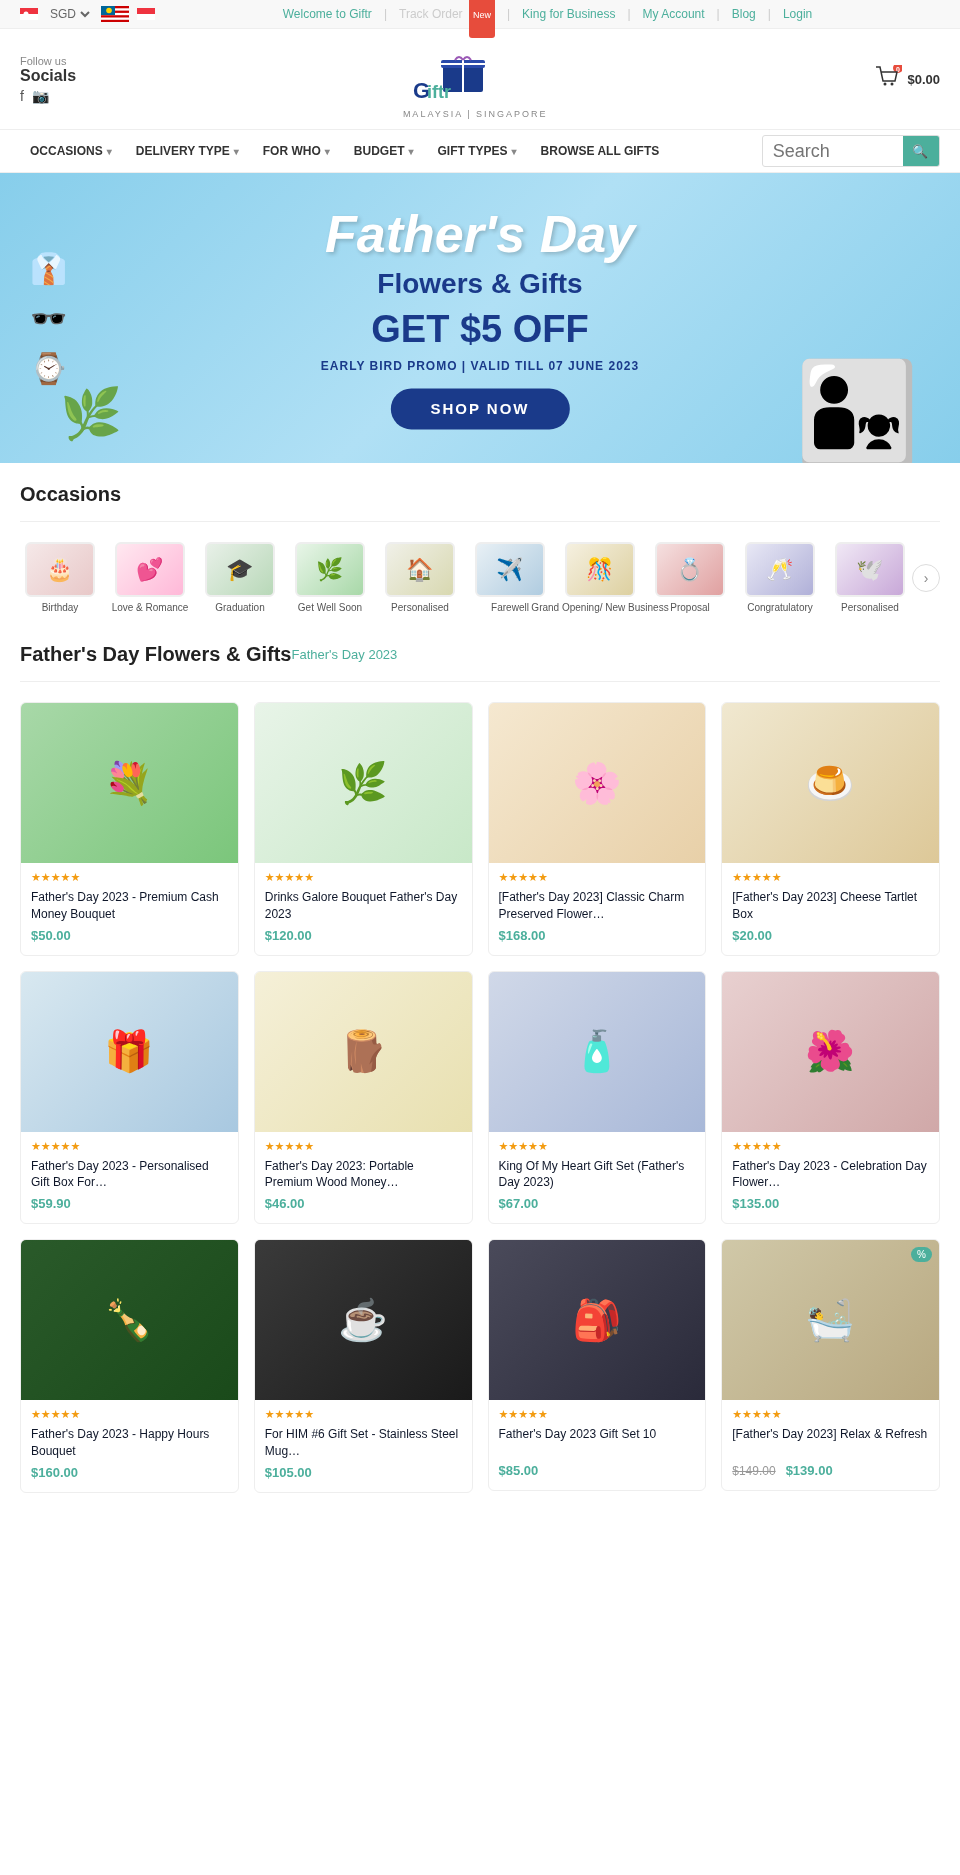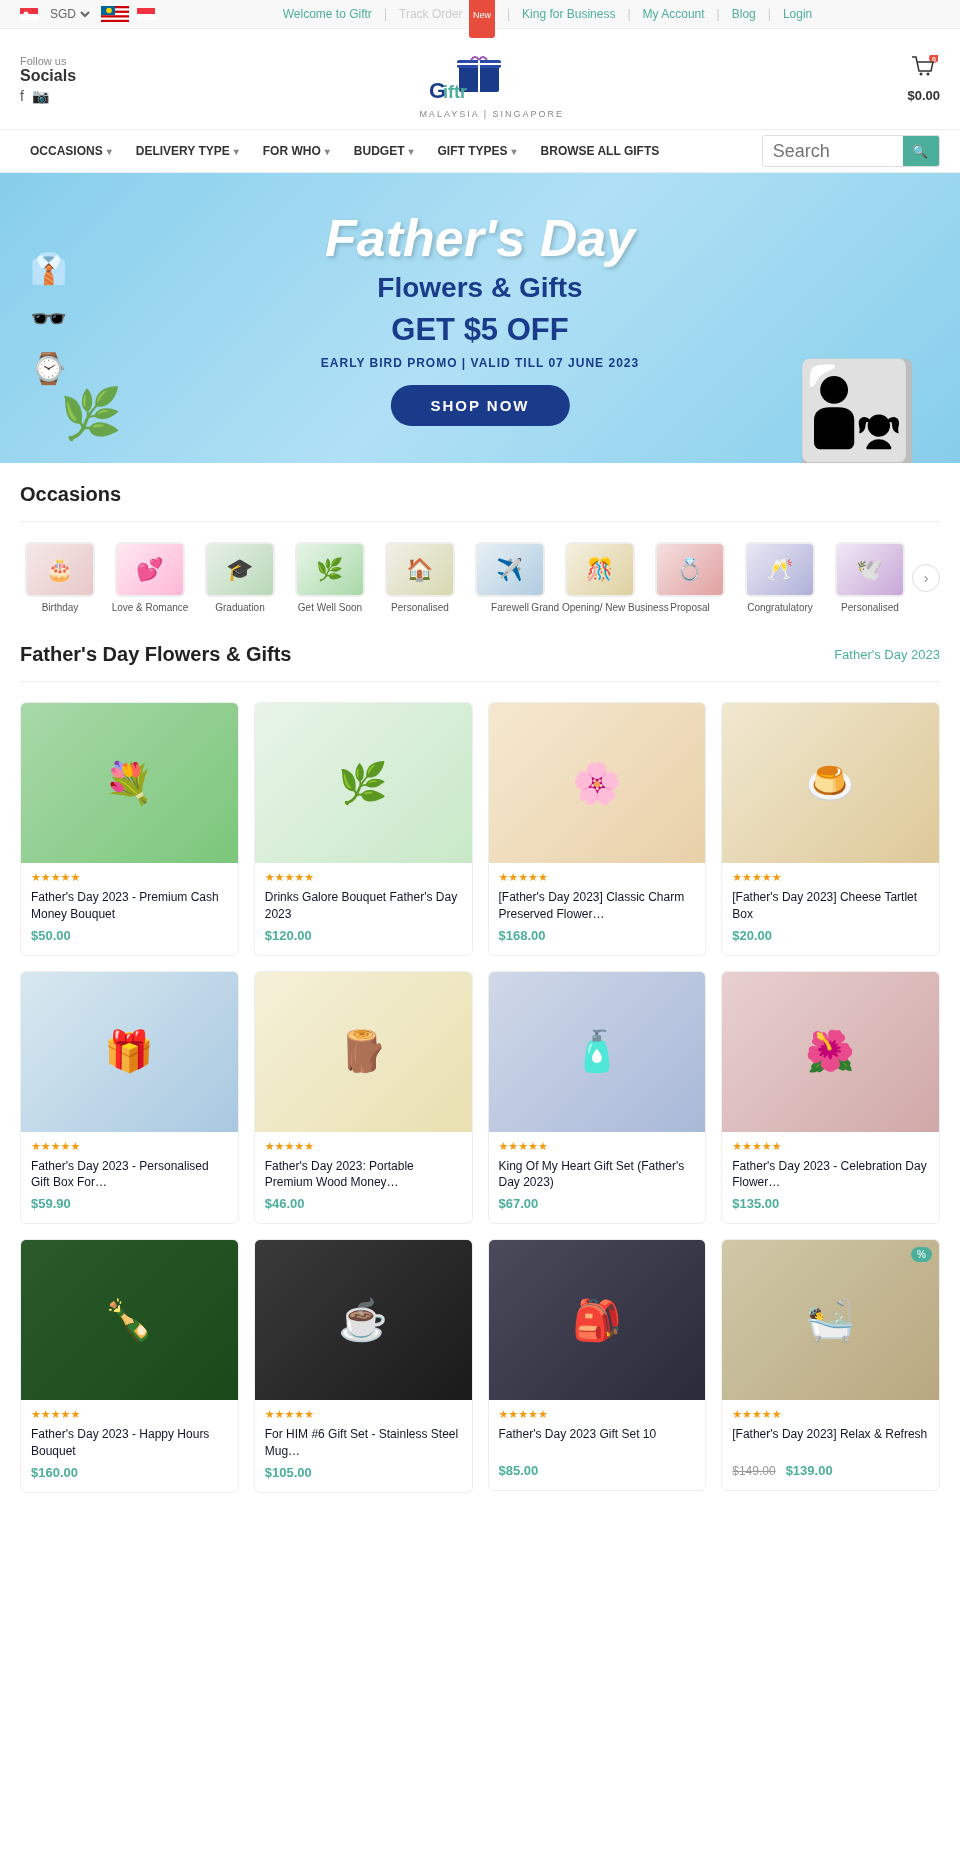--- a/index.html
+++ b/index.html
@@ -38,21 +38,21 @@
     .social-icon { font-size: 14px; color: #555; }
     .logo-area { text-align: center; }
     .logo-img {
       width: 120px;
       height: 70px;
       display: flex;
       align-items: center;
       justify-content: center;
     }
     .logo-svg { width: 120px; height: 60px; }
-    .cart-area { display: flex; align-items: center; gap: 5px; flex-direction: column; }
+    .cart-area { display: flex; align-items: center; gap: 5px; }
     .cart-icon-wrap { position: relative; }
     .cart-amount { font-size: 13px; color: #333; font-weight: bold; }
 
     
     .nav {
       background: #fff;
       border-top: 1px solid #eee;
       border-bottom: 1px solid #eee;
       display: flex;
       align-items: center;
@@ -123,21 +123,21 @@
       text-shadow: 2px 2px 4px rgba(0,0,0,0.2);
       line-height: 1.1;
     }
     .banner-subtitle {
       font-size: 28px;
       font-weight: 700;
       color: #1a3a8a;
       margin: 5px 0;
     }
     .banner-discount {
-      font-size: 31px;
+      font-size: 38px;
       font-weight: 900;
       color: #1a3a8a;
       margin: 8px 0;
     }
     .banner-promo {
       font-size: 12px;
       color: #1a3a8a;
       font-weight: 600;
       letter-spacing: 1px;
     }
@@ -242,24 +242,22 @@
       font-size: 14px;
       color: #888;
       flex-shrink: 0;
       margin-left: 5px;
     }
 
     
     .fd-section { padding: 10px 20px 20px; }
     .fd-header {
       display: flex;
-      justify-content: space-between;
       align-items: center;
       margin-bottom: 15px;
-      gap: 27px;
     }
     .fd-title { font-size: 20px; font-weight: 700; color: #222; }
     .fd-link { font-size: 13px; color: #4CAF9C; text-decoration: none; cursor: pointer; }
 
     
     .product-grid {
       display: grid;
       grid-template-columns: repeat(4, 1fr);
       gap: 15px;
       margin-bottom: 15px;

